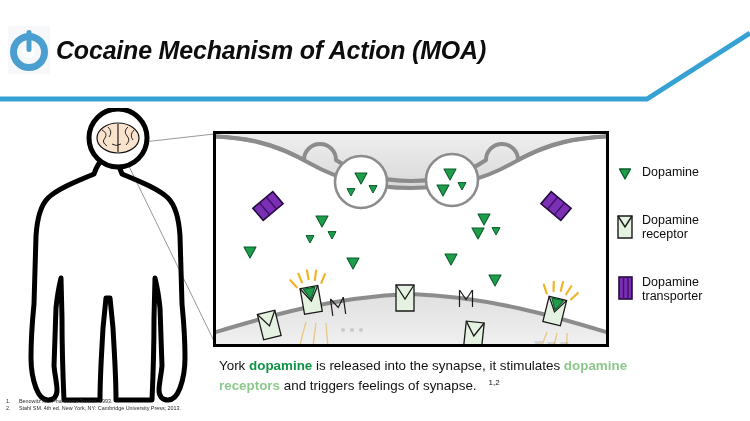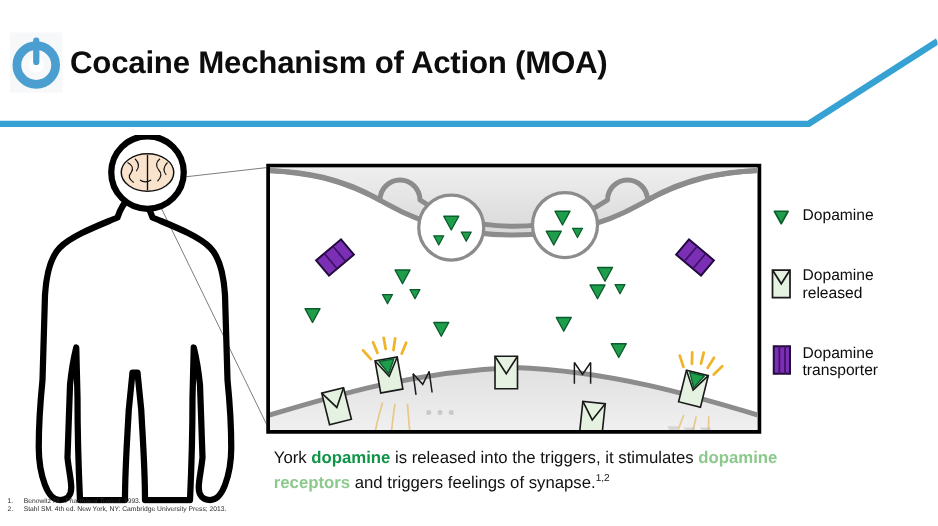--- a/index.html
+++ b/index.html
@@ -12,20 +12,21 @@
   }
   #slide{position:absolute;left:0;top:0;width:750px;height:421px;}
 
   
   .logo{position:absolute;left:8px;top:26px;width:42px;height:48px;background:#f7f8f9;}
   .title{
     position:absolute;left:56px;top:36px;
     font-size:25px;font-weight:bold;color:#0d0d0d;
     letter-spacing:-0.2px;white-space:nowrap;
     font-family:"Liberation Sans", sans-serif;
+    font-style:italic;
   }
   .accent{position:absolute;left:0;top:0;width:750px;height:110px;}
 
   
   .panel{
     position:absolute;left:213px;top:131px;width:396px;height:216px;
     border:3px solid #000;background:#ffffff;box-sizing:border-box;
     overflow:hidden;
   }
 
@@ -35,21 +36,21 @@
   .legend-ico{width:26px;flex:0 0 26px;display:flex;justify-content:center;}
   .legend-lbl{font-size:12.5px;color:#0d0d0d;line-height:14px;padding-left:4px;}
 
   
   .caption{
     position:absolute;left:219px;top:357px;width:420px;
     font-size:13.4px;color:#111;line-height:17px;
   }
   .dop{color:#0e9447;font-weight:bold;}
   .dopr{color:#8cc98c;font-weight:bold;}
-  .sup{font-size:8px;vertical-align:super;}
+  .sup{font-size:8px;vertical-align:super;margin-left:12px;}
 
   
   .foot{position:absolute;left:6px;top:398px;width:420px;font-size:5.4px;color:#2b2b2b;line-height:7.4px;}
   .foot-row{display:flex;}
   .foot-num{width:13px;flex:0 0 13px;}
   .foot-txt i{font-style:italic;}
 </style>
 </head>
 <body>
 
@@ -291,40 +292,40 @@
 
     <div class="legend-row" style="top:48px;left:0px;">
       <span class="legend-ico">
         <svg width="22" height="28" viewBox="0 0 22 28">
           <path d="M4,3 L18,3 L18,25 L4,25 Z" fill="#e5f1e1" stroke="#1a1a1a" stroke-width="1.4"></path>
           <path d="M4,3 L11,14 L18,3" fill="none" stroke="#1a1a1a" stroke-width="1.4"></path>
         </svg>
       </span>
       <span class="legend-lbl">
         <span>Dopamine</span><br>
-        <span>released</span>
+        <span>receptor</span>
       </span>
     </div>
 
     <div class="legend-row" style="top:110px;left:0px;">
       <span class="legend-ico">
         <svg width="20" height="26" viewBox="0 0 20 26">
           <rect x="4" y="2" width="13" height="22" fill="#7b2fb5" stroke="#240b3f" stroke-width="1.6"></rect>
           <line x1="8.5" y1="2" x2="8.5" y2="24" stroke="#401168" stroke-width="1.4"></line>
           <line x1="13" y1="2" x2="13" y2="24" stroke="#401168" stroke-width="1.4"></line>
         </svg>
       </span>
       <span class="legend-lbl">
         <span>Dopamine</span><br>
         <span>transporter</span>
       </span>
     </div>
   </div>
 
-  <div class="caption"><span>York </span><span class="dop">dopamine</span><span> is released into the triggers, it stimulates </span><span class="dopr">dopamine receptors</span><span> and triggers feelings of synapse.</span><span class="sup">1,2</span></div>
+  <div class="caption"><span>York </span><span class="dop">dopamine</span><span> is released into the synapse, it stimulates </span><span class="dopr">dopamine receptors</span><span> and triggers feelings of synapse.</span><span class="sup">1,2</span></div>
 
   <div class="foot">
     <div class="foot-row">
       <span class="foot-num">1.</span>
       <span class="foot-txt"><span>Benowitz NL. </span><i>Pharmacol Toxicol</i><span>. 1993.</span></span>
     </div>
     <div class="foot-row">
       <span class="foot-num">2.</span>
       <span class="foot-txt"><span>Stahl SM. 4th ed. New York, NY: Cambridge University Press; 2013.</span></span>
     </div>

